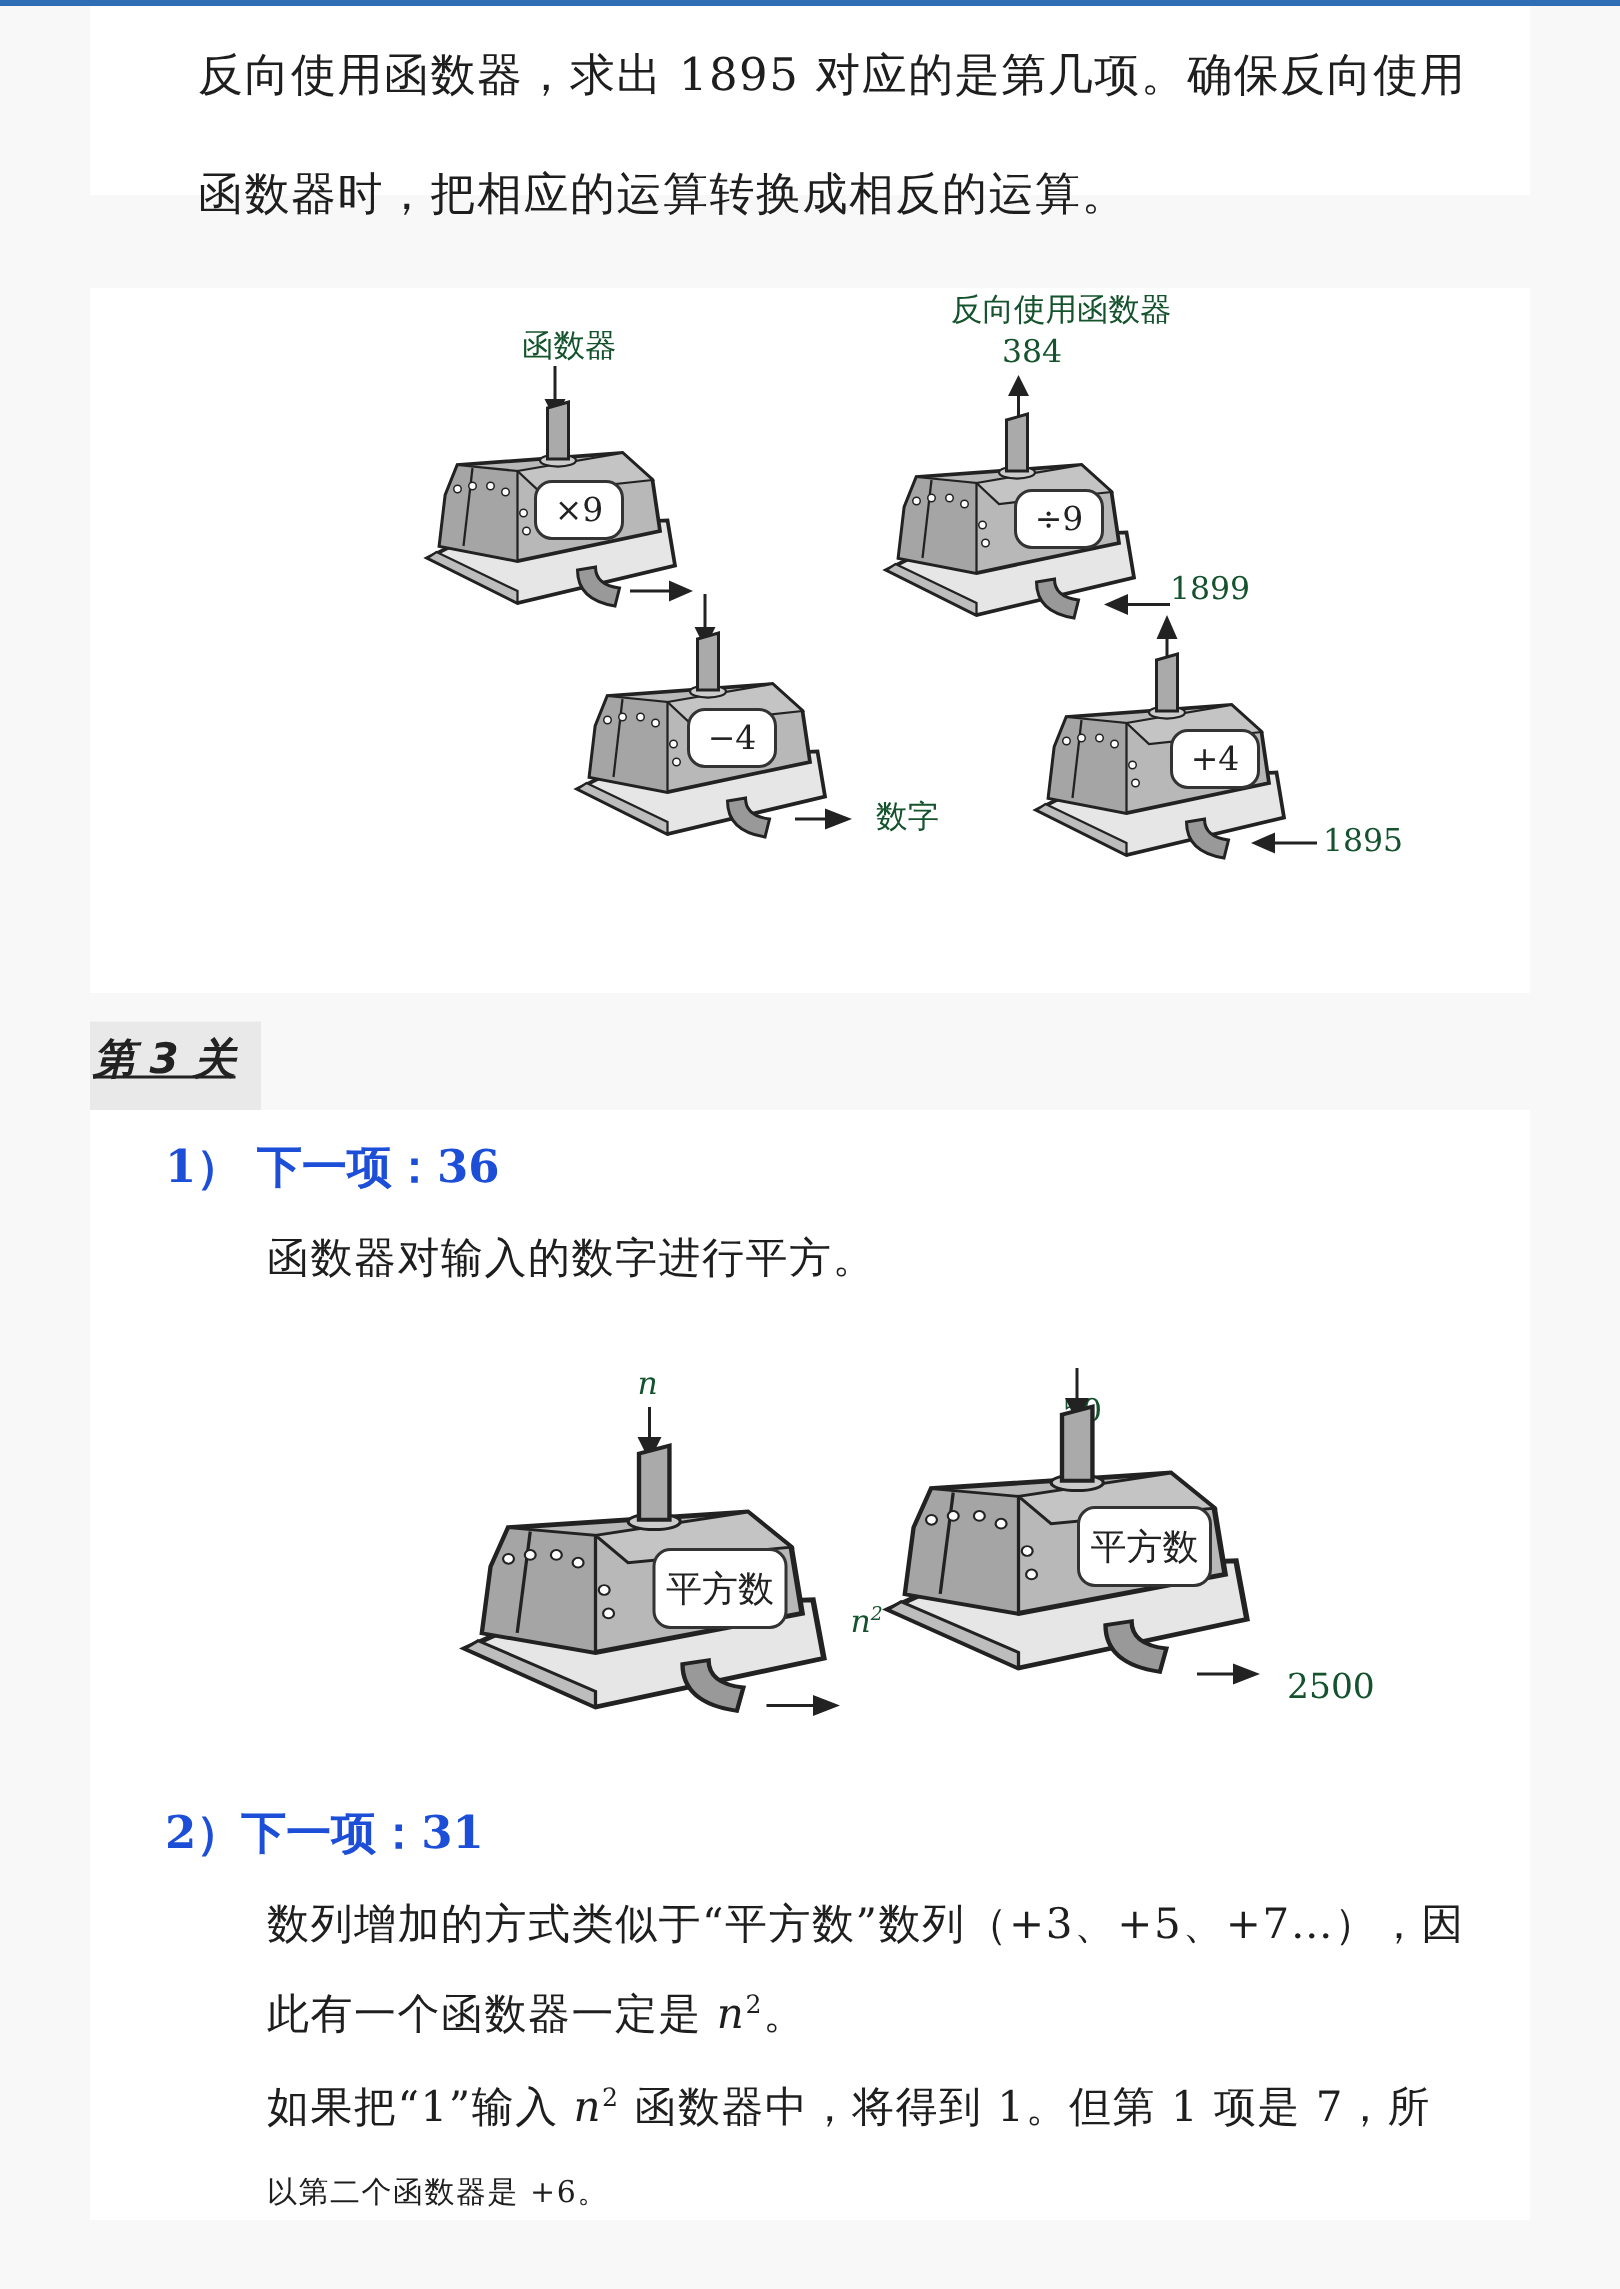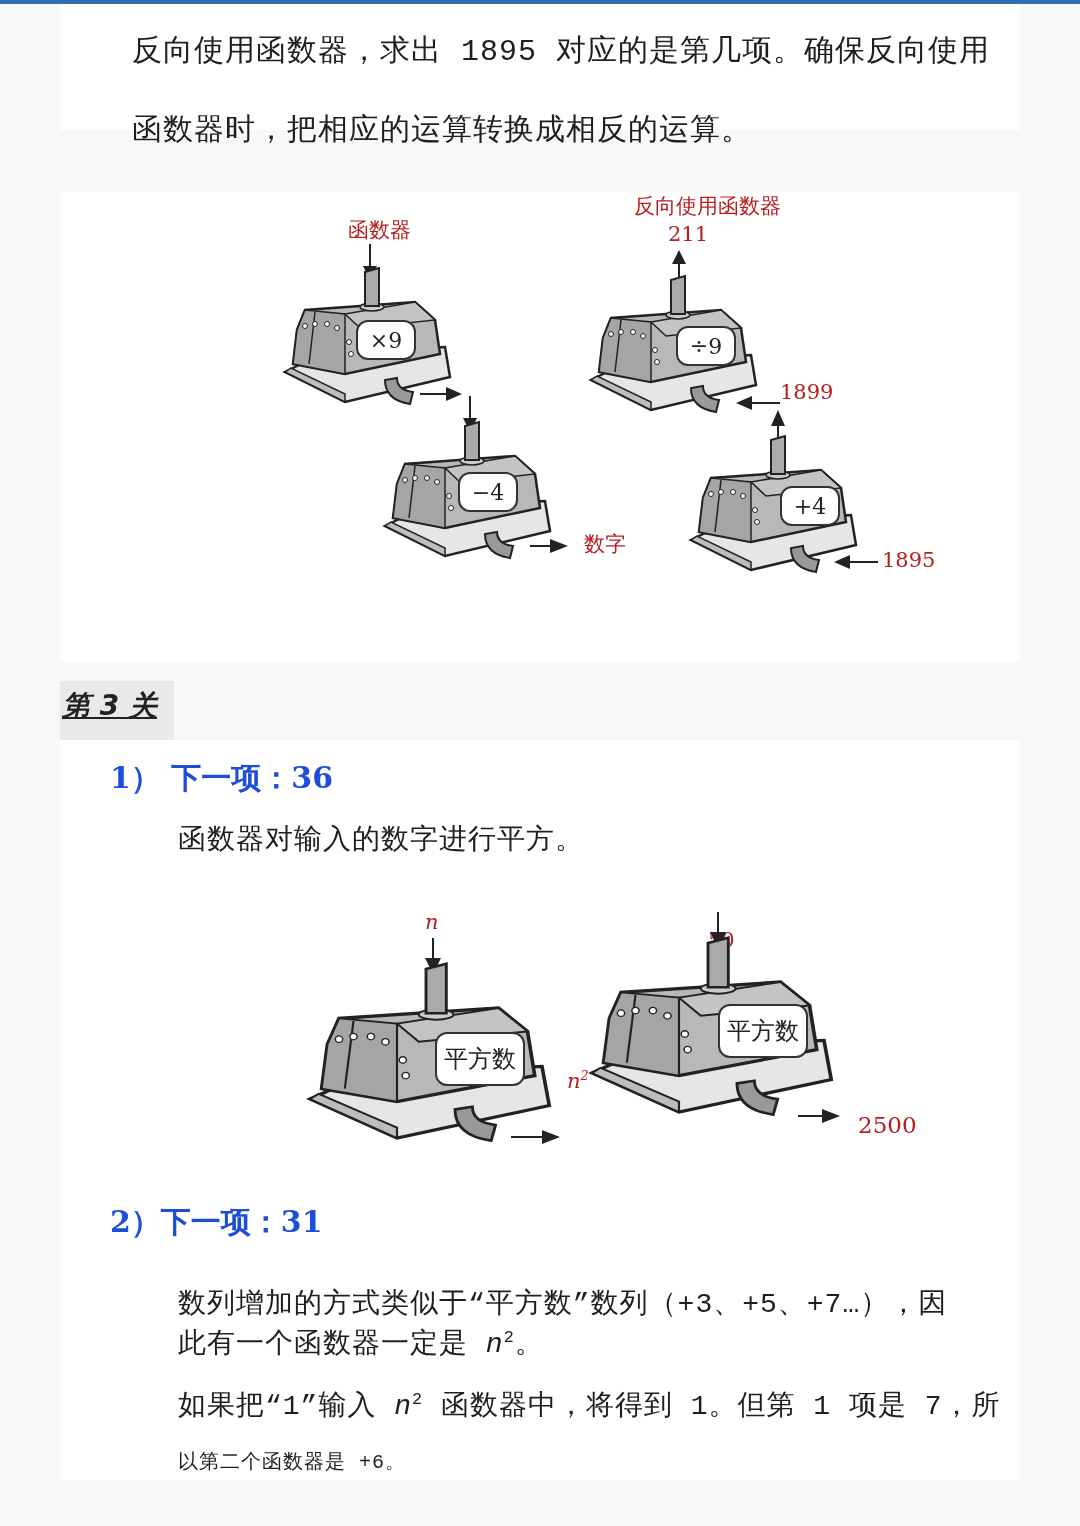--- a/index.html
+++ b/index.html
@@ -4,22 +4,22 @@
 <style>
   html, body { margin:0; padding:0; }
   body {
     width:1080px; height:1526px; position:relative; overflow:hidden;
     background:#f8f8f8;
     font-family:"DejaVu Serif","Liberation Serif",serif;
     color:#1e1e1e;
   }
   .topbar { position:absolute; left:0; top:0; width:1080px; height:4px; background:#2f6db5; }
   .strip { position:absolute; background:#ffffff; }
-  .txt { position:absolute; white-space:nowrap; font-size:30px; letter-spacing:1px;font-family:Liberation Mono, monospace; }
-  .lbl { position:absolute; white-space:nowrap; font-size:21px; color:#b91c1c; }
+  .txt { position:absolute; white-space:nowrap; font-size:30px; letter-spacing:1px; }
+  .lbl { position:absolute; white-space:nowrap; font-size:21px; color:#14532d; }
   .machine { position:absolute; }
   .ops-box {
     position:absolute; background:#fff; border:2px solid #333; border-radius:12px;
     display:flex; align-items:center; justify-content:center;
     font-size:22px; color:#222;
   }
   .level-tag {
     position:absolute; left:60px; top:681px; width:114px; height:59px;
     background:#e9e9e9;
   }
@@ -86,21 +86,21 @@
   <g transform="translate(5,60)">
       <use href="#machine-shape"></use>
     </g>
   <line x1="150" y1="150" x2="175" y2="150" stroke="#222" stroke-width="2"></line>
   <polygon points="170,143 188,150 170,157" fill="#222"></polygon>
 </svg>
 <div class="ops-box" style="left:458px;top:472px;width:56px;height:36px;">−4</div>
 <div class="lbl" style="left:584px;top:530px;">数字</div>
 
 <div class="lbl" style="left:634px;top:192px;">反向使用函数器</div>
-<div class="lbl" style="left:668px;top:222px;">211</div>
+<div class="lbl" style="left:668px;top:222px;">384</div>
 <svg class="machine" style="left:586px;top:248px;" width="200" height="170">
   <polygon points="86,16 100,16 93,2" fill="#222"></polygon>
   <line x1="93" y1="12" x2="93" y2="34" stroke="#222" stroke-width="2"></line>
   <g transform="translate(5,62)">
       <use href="#machine-shape"></use>
     </g>
   <polygon points="150,155 166,148 166,162" fill="#222"></polygon>
   <line x1="164" y1="155" x2="194" y2="155" stroke="#222" stroke-width="2"></line>
 </svg>
 <div class="ops-box" style="left:676px;top:326px;width:56px;height:36px;">÷9</div>
@@ -144,16 +144,16 @@
   <g transform="translate(4,70) scale(1.45,1.3)">
       <use href="#machine-shape"></use>
     </g>
   <line x1="210" y1="204" x2="238" y2="204" stroke="#222" stroke-width="2"></line>
   <polygon points="234,197 252,204 234,211" fill="#222"></polygon>
 </svg>
 <div class="ops-box" style="left:718px;top:1004px;width:86px;height:50px;font-size:24px;">平方数</div>
 <div class="lbl" style="left:858px;top:1112px;font-size:23px;">2500</div>
 
 <div class="h2" style="left:110px;top:1202px;">2）下一项：31</div>
-<div class="txt" style="left:178px;top:1264px;font-size:28px;margin-top:20px;">数列增加的方式类似于“平方数”数列（+3、+5、+7…），因</div>
+<div class="txt" style="left:178px;top:1264px;font-size:28px;">数列增加的方式类似于“平方数”数列（+3、+5、+7…），因</div>
 <div class="txt" style="left:178px;top:1324px;font-size:28px;"><span>此有一个函数器一定是 </span><i class="var">n</i><sup>2</sup><span>。</span></div>
 <div class="txt" style="left:178px;top:1386px;font-size:28px;"><span>如果把“1”输入 </span><i class="var">n</i><sup>2</sup><span> 函数器中，将得到 1。但第 1 项是 7，所</span></div>
 <div class="txt" style="left:178px;top:1448px;font-size:20px;">以第二个函数器是 +6。</div>
 
 </body></html>

